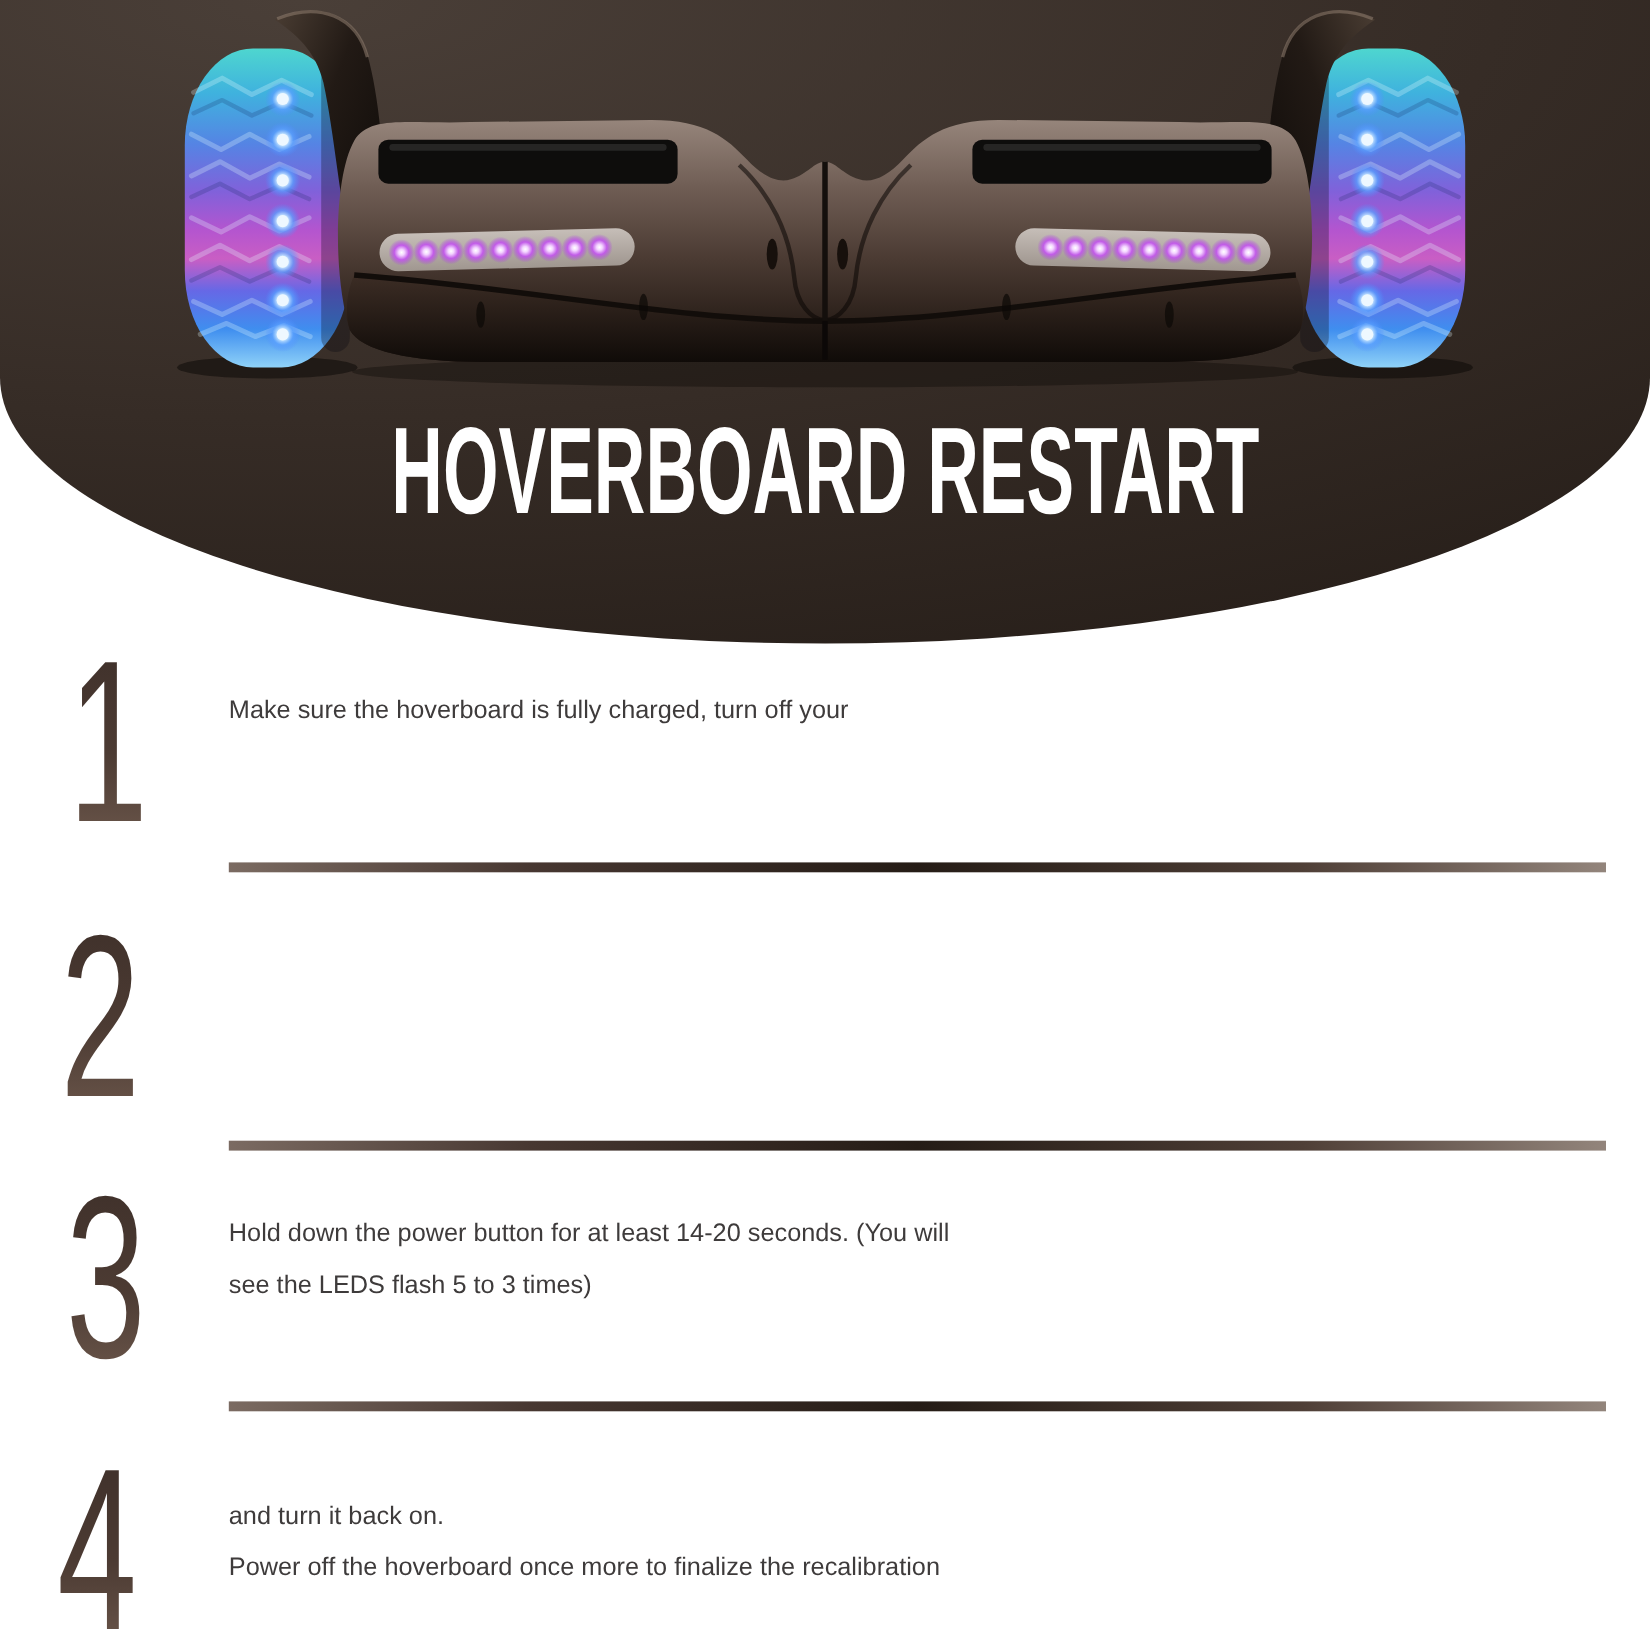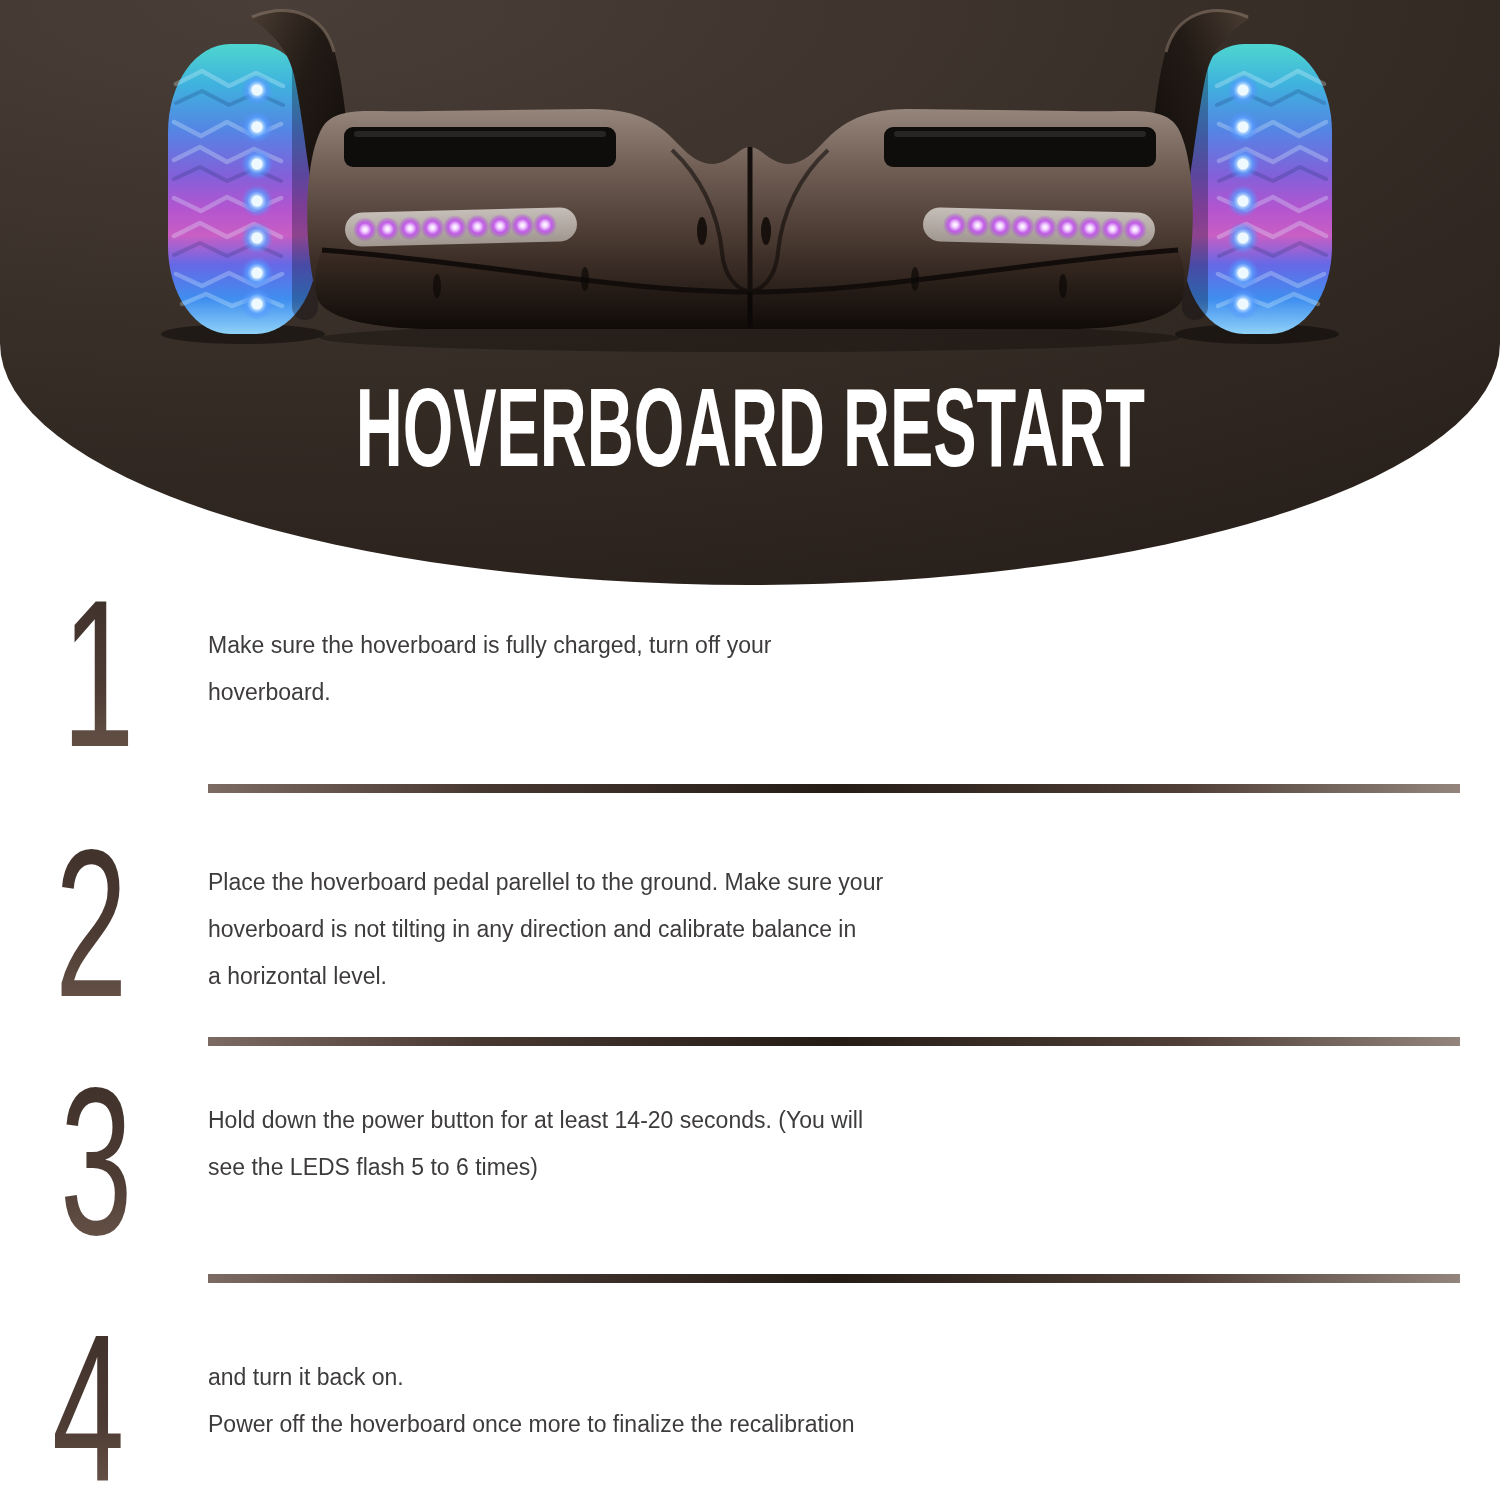--- a/index.html
+++ b/index.html
@@ -216,36 +216,30 @@
     </svg>
 
     <div class="hero-title">
       <span class="t">HOVERBOARD RESTART</span>
     </div>
   </div>
 
   <div class="step-num" id="num-1">1</div>
   <div class="step-text" id="txt-1">
     <div>Make sure the hoverboard is fully charged, turn off your</div>
-    <div>hoverboard.</div>
   </div>
   <div class="divider" id="div-1"></div>
 
   <div class="step-num" id="num-2">2</div>
-  <div class="step-text" id="txt-2">
-    <div>Place the hoverboard pedal parellel to the ground. Make sure your</div>
-    <div>hoverboard is not tilting in any direction and calibrate balance in</div>
-    <div>a horizontal level.</div>
-  </div>
   <div class="divider" id="div-2"></div>
 
   <div class="step-num" id="num-3">3</div>
   <div class="step-text" id="txt-3">
     <div>Hold down the power button for at least 14-20 seconds. (You will</div>
-    <div>see the LEDS flash 5 to 6 times)</div>
+    <div>see the LEDS flash 5 to 3 times)</div>
   </div>
   <div class="divider" id="div-3"></div>
 
   <div class="step-num" id="num-4">4</div>
   <div class="step-text" id="txt-4">
     <div>and turn it back on.</div>
     <div>Power off the hoverboard once more to finalize the recalibration</div>
   </div>
 
 </div>

